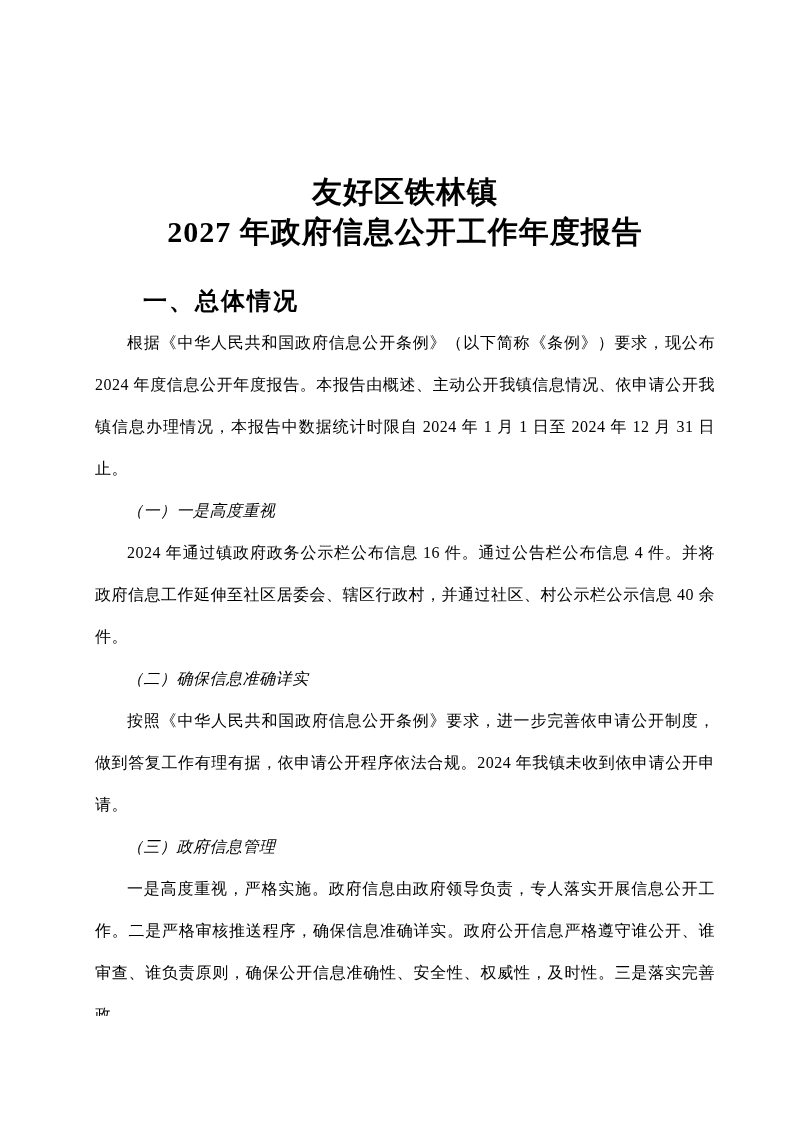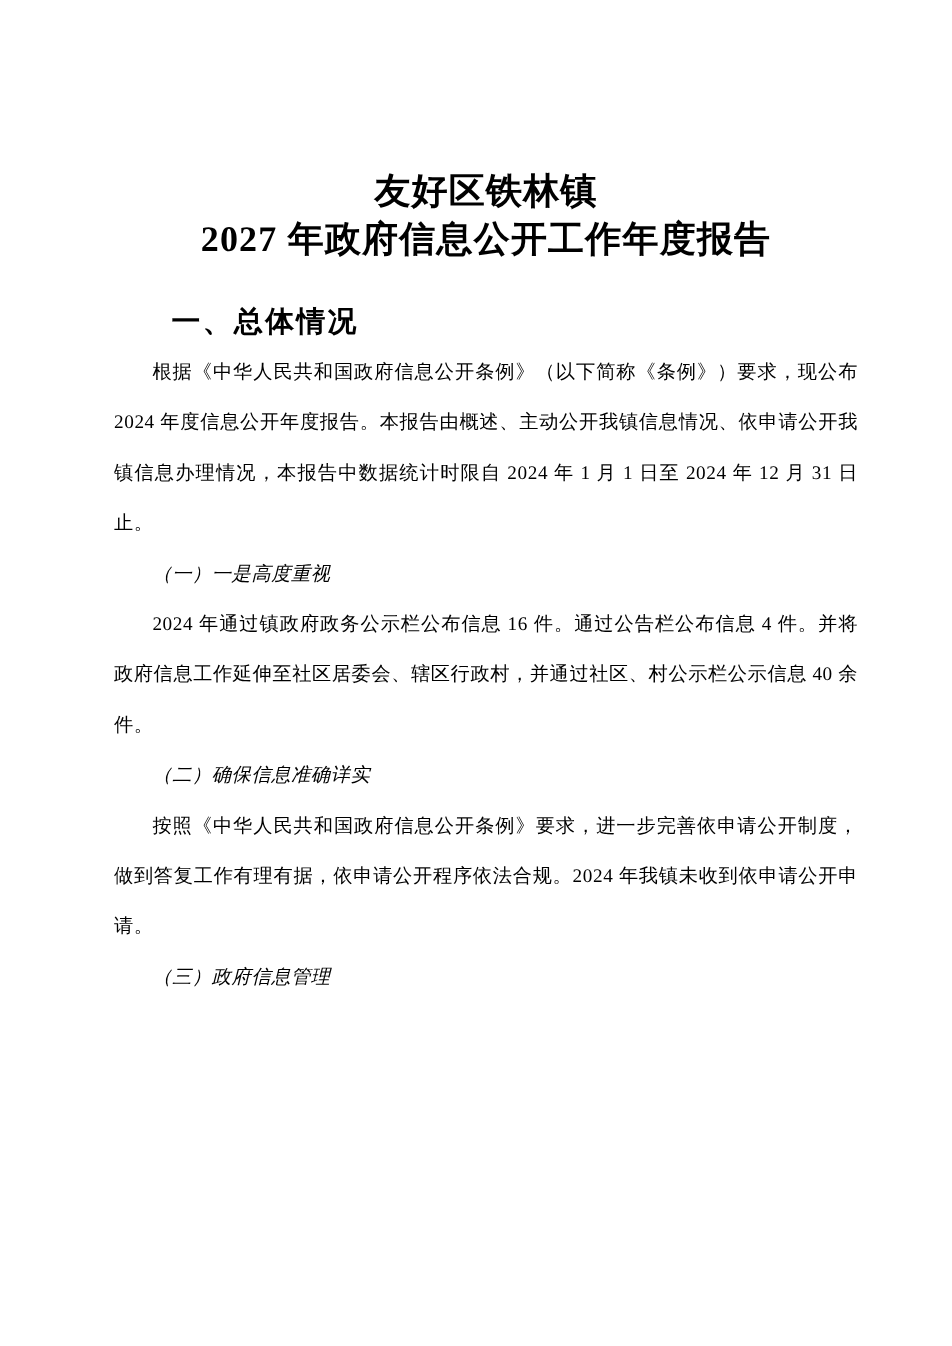--- a/index.html
+++ b/index.html
@@ -8,20 +8,21 @@
     background: #ffffff;
   }
   .page {
     position: relative;
     width: 793px;
     height: 984px;
     background: #ffffff;
     overflow: hidden;
     font-family: "Liberation Serif", "DejaVu Serif", serif;
     color: #000000;
+    margin-top: 32px;
   }
   .content {
     position: absolute;
     left: 95px;
     top: 0;
     width: 620px;
   }
   .doc-title {
     margin-top: 140px;
     text-align: center;
@@ -77,20 +78,21 @@
     </div>
 
     <div class="body-text">
       <div class="heading-hei">一、总体情况</div>
       <div>根据《中华人民共和国政府信息公开条例》（以下简称《条例》）要求，现公布 2024 年度信息公开年度报告。本报告由概述、主动公开我镇信息情况、依申请公开我镇信息办理情况，本报告中数据统计时限自 2024 年 1 月 1 日至 2024 年 12 月 31 日止。</div>
       <div class="heading-kai">（一）一是高度重视</div>
       <div>2024 年通过镇政府政务公示栏公布信息 16 件。通过公告栏公布信息 4 件。并将政府信息工作延伸至社区居委会、辖区行政村，并通过社区、村公示栏公示信息 40 余件。</div>
       <div class="heading-kai">（二）确保信息准确详实</div>
       <div>按照《中华人民共和国政府信息公开条例》要求，进一步完善依申请公开制度，做到答复工作有理有据，依申请公开程序依法合规。2024 年我镇未收到依申请公开申请。</div>
       <div class="heading-kai">（三）政府信息管理</div>
+      <div>一是高度重视，严格实施。政府信息由政府领导负责，专人落实开展信息公开工作。二是严格审核推送程序，确保信息准确详实。政府公开信息严格遵守谁公开、谁审查、谁负责原则，确保公开信息准确性、安全性、权威性，及时性。三是落实完善政</div>
     </div>
 
   </div>
 
   <div class="page-footer">
     <span class="dash">—</span><span>1</span><span class="dash">—</span>
   </div>
 </div>
 
 </body></html>

